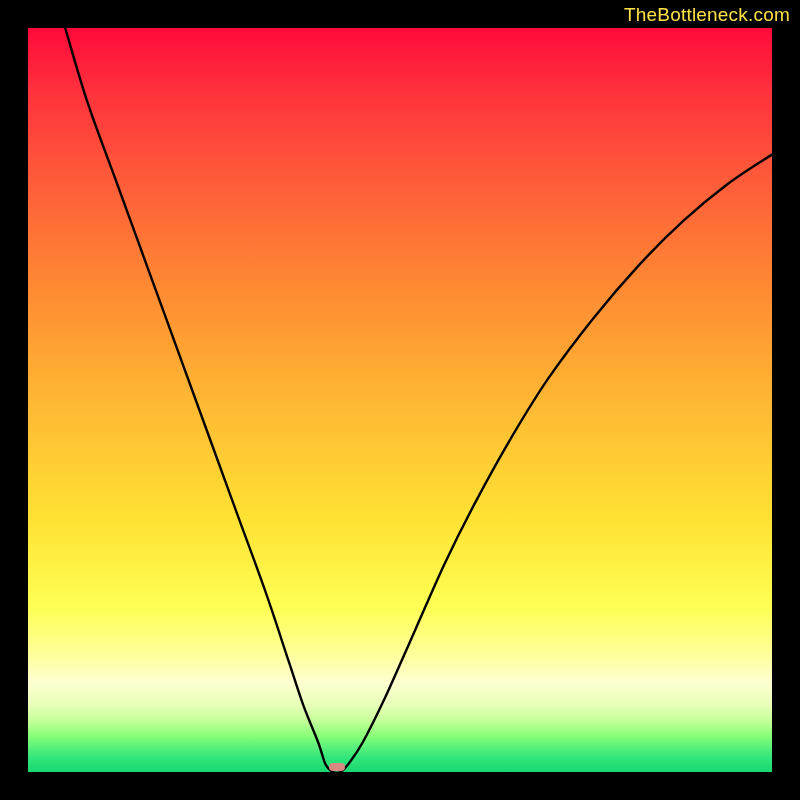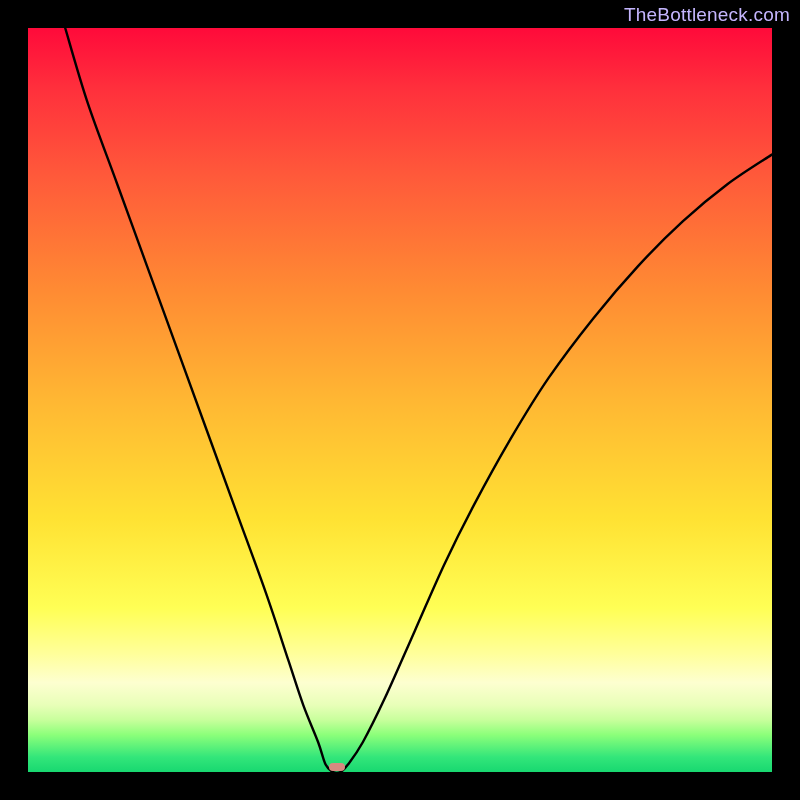--- a/index.html
+++ b/index.html
@@ -35,21 +35,21 @@
       #e8ffb8 91%,
       #c8ff9c 93%,
       #8cff7a 95%,
       #33e67a 98%,
       #18d870 100%);
   }
   .watermark {
     position: absolute;
     top: 4px;
     right: 10px;
-    color: #c4b5fd;
+    color: #fde047;
     font-size: 19px;
     font-weight: 500;
     letter-spacing: 0.2px;
   }
   svg.curve {
     position: absolute;
     left: 0;
     top: 0;
     width: 744px;
     height: 744px;

